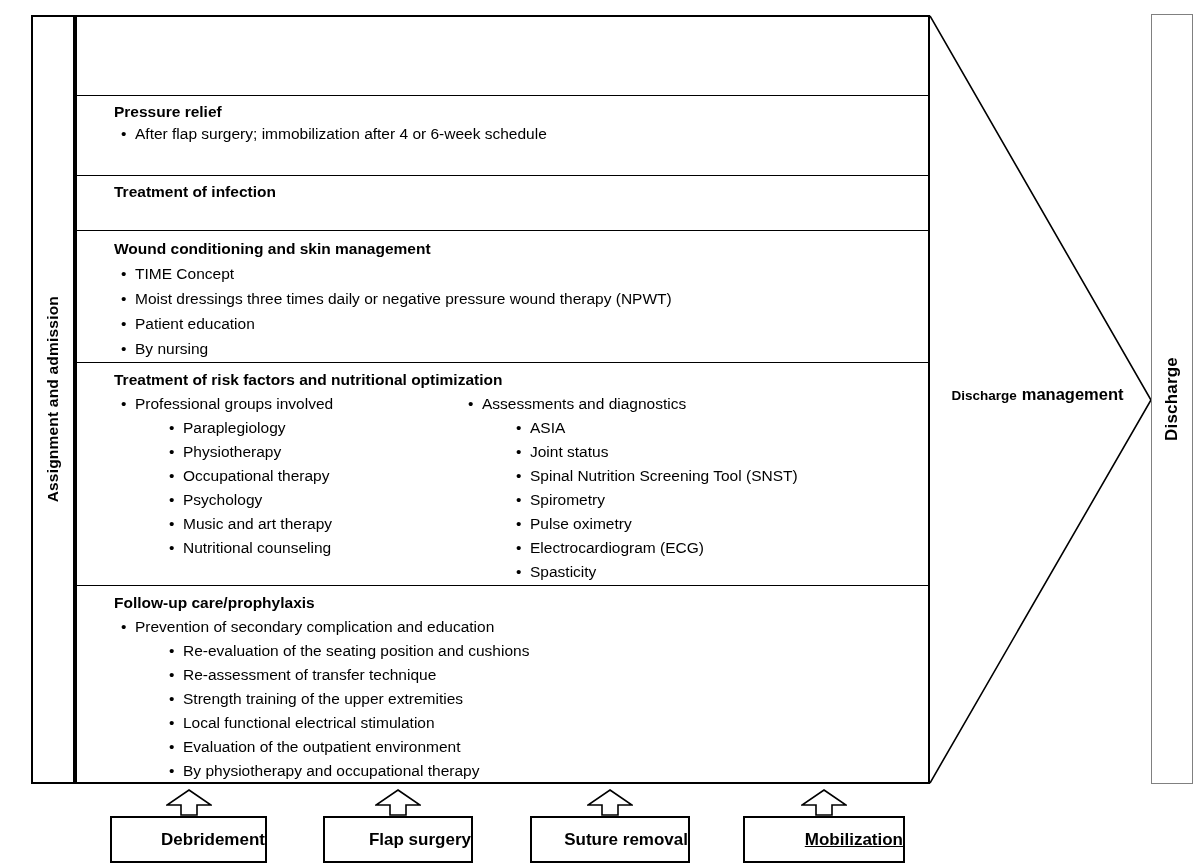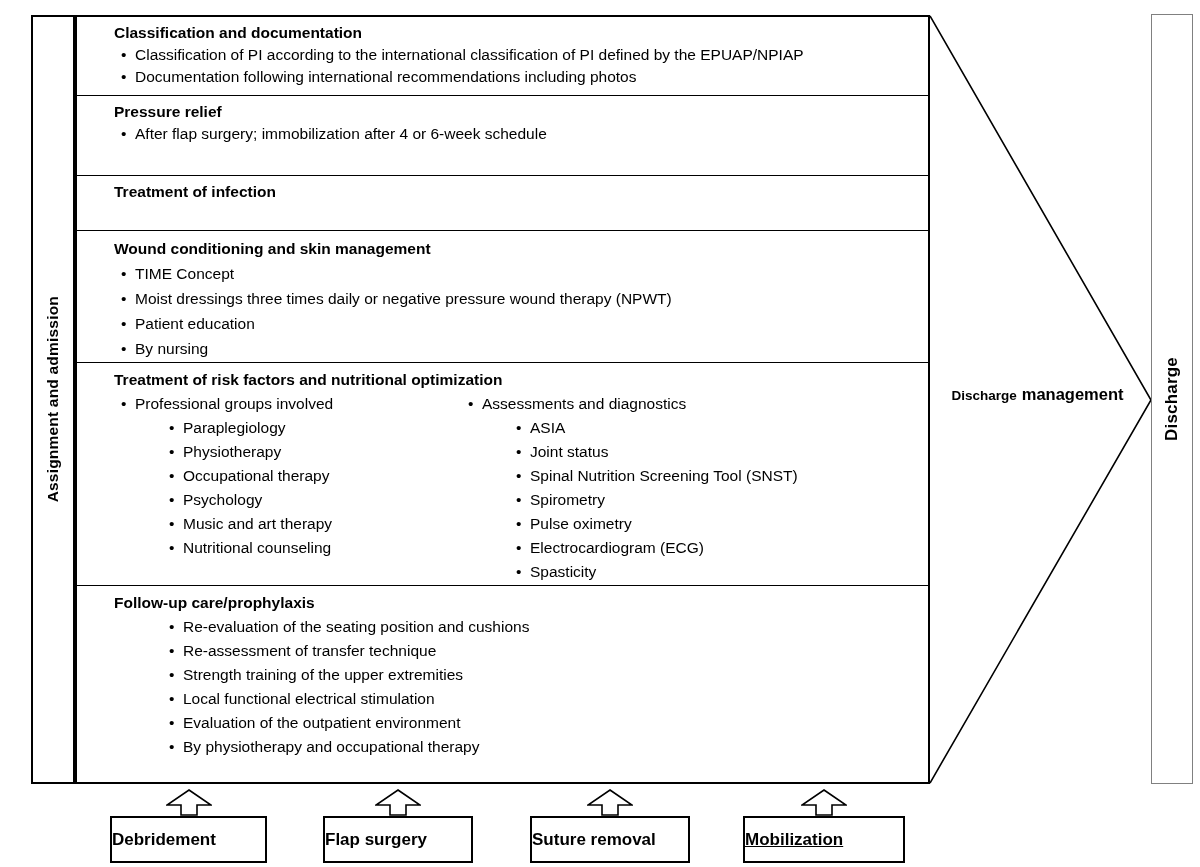--- a/index.html
+++ b/index.html
@@ -105,46 +105,41 @@
     align-items: center;
   }
   .uparrow { display: block; color: var(--line); }
   .bbox {
     width: 100%;
     height: 47px;
     border: 2px solid var(--line);
     background: var(--background);
     display: flex;
     align-items: center;
-    justify-content: flex-start;
+    justify-content: flex-end;
     font-weight: bold;
     font-size: 17px;
     white-space: nowrap;
   }
   .g0 { left: 110px; width: 157px; }
   .g1 { left: 323px; width: 150px; }
   .g2 { left: 530px; width: 160px; }
   .g3 { left: 743px; width: 162px; text-decoration: underline; }
 </style>
 </head>
 <body>
 
 <div class="canvas">
 
   <div class="vbar left">
     <span class="vtext">Assignment and admission</span>
   </div>
 
   <div class="main-box">
 
-    <div class="sec s1">
-      <div class="h">Classification and documentation</div>
-      <div class="b1">Classification of PI according to the international classification of PI defined by the EPUAP/NPIAP</div>
-      <div class="b1">Documentation following international recommendations including photos</div>
-    </div>
 
     <div class="sec s2 bordered">
       <div class="h">Pressure relief</div>
       <div class="b1">After flap surgery; immobilization after 4 or 6-week schedule</div>
     </div>
 
     <div class="sec s3 bordered">
       <div class="h">Treatment of infection</div>
     </div>
 
@@ -176,20 +171,21 @@
           <div class="b2">Spirometry</div>
           <div class="b2">Pulse oximetry</div>
           <div class="b2">Electrocardiogram (ECG)</div>
           <div class="b2">Spasticity</div>
         </div>
       </div>
     </div>
 
     <div class="sec s6 bordered">
       <div class="h">Follow-up care/prophylaxis</div>
+      <div class="b1">Prevention of secondary complication and education</div>
       <div class="b2">Re-evaluation of the seating position and cushions</div>
       <div class="b2">Re-assessment of transfer technique</div>
       <div class="b2">Strength training of the upper extremities</div>
       <div class="b2">Local functional electrical stimulation</div>
       <div class="b2">Evaluation of the outpatient environment</div>
       <div class="b2">By physiotherapy and occupational therapy</div>
     </div>
   </div>
 
   <svg class="chevron" viewBox="0 0 222 769" width="222" height="769">

